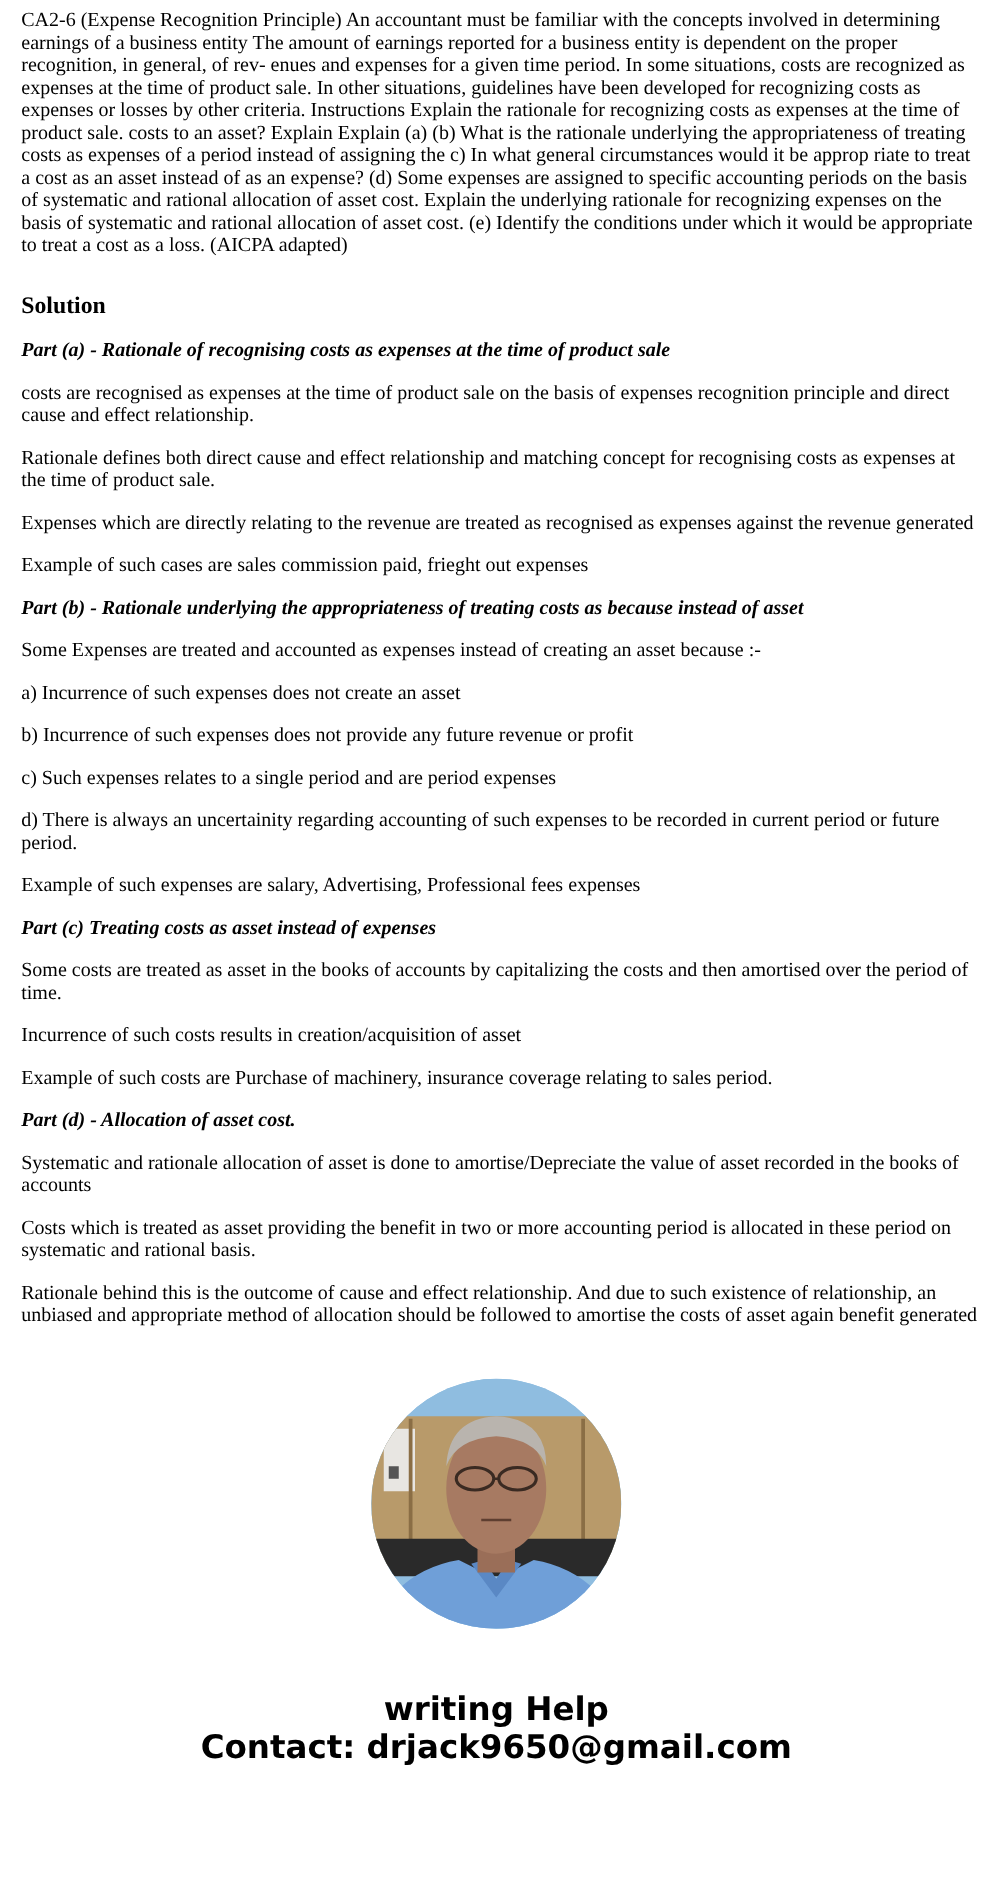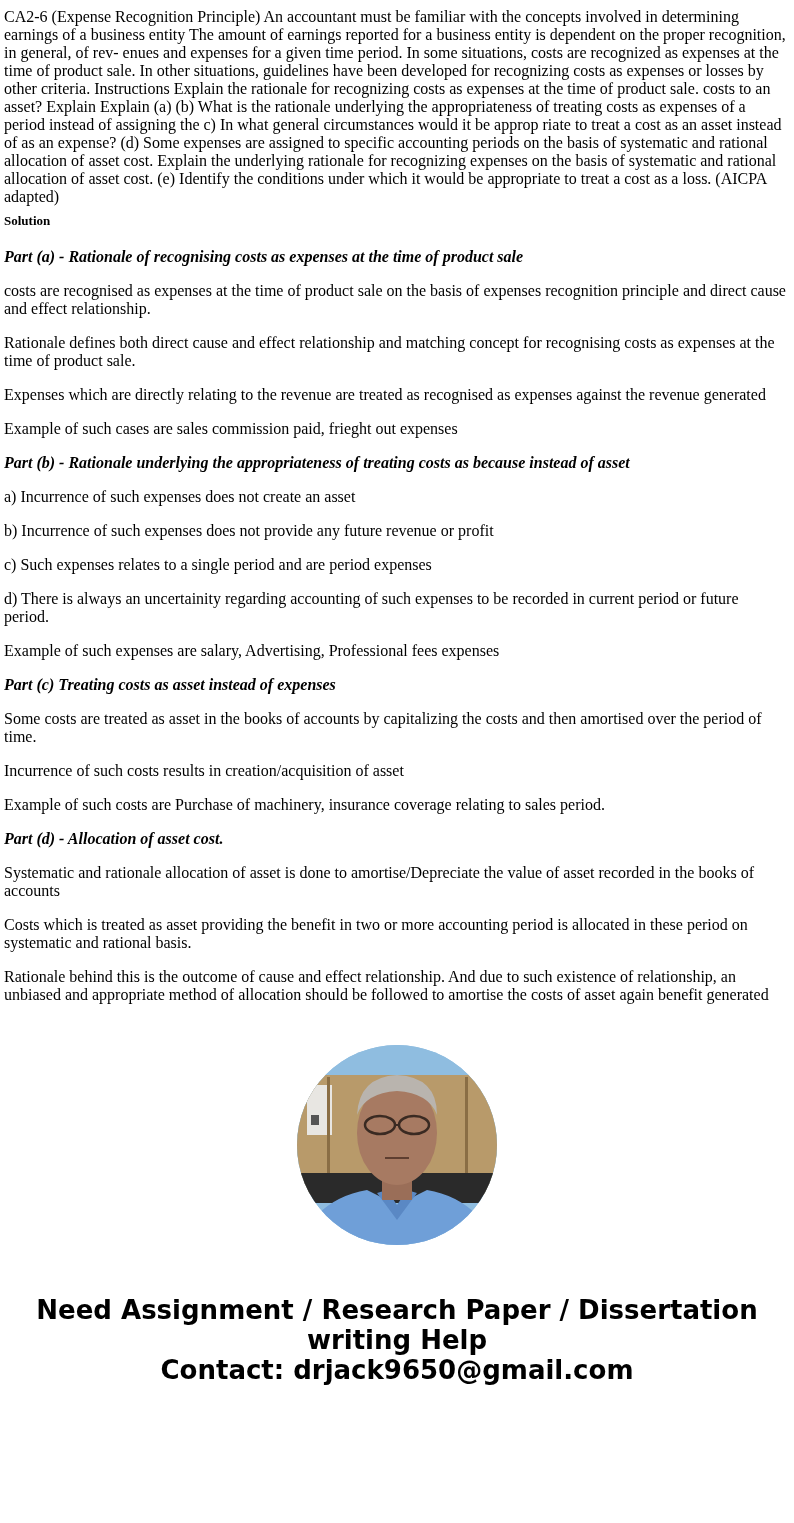--- a/index.html
+++ b/index.html
@@ -4,26 +4,26 @@
   <style>
     html, body { margin: 0; padding: 0; background: #ffffff; }
     body {
       width: 794px;
       min-height: 1523px;
       font-family: "Liberation Serif", serif;
       font-size: 16px;
       line-height: 18px;
       color: #000000;
     }
-    .content { padding: 8px 8px 0 4px; }
+    .content { padding: 8px 8px 0 17px; }
     .question { margin: 0 0 0 0; }
     h3.solution {
-      font-size: 13px;
+      font-size: 19px;
       font-weight: bold;
-      margin: 4px 0 16px 0;
+      margin: 28px 0 16px 0;
       line-height: 22px;
     }
     p { margin: 0 0 16px 0; }
     p.part-heading { font-weight: bold; font-style: italic; }
     .avatar-wrap {
       display: flex;
       justify-content: center;
       margin-top: 41px;
     }
     .avatar {
@@ -53,20 +53,21 @@
   <section>
     <p class="part-heading">Part (a) - Rationale of recognising costs as expenses at the time of product sale</p>
     <p>costs are recognised as expenses at the time of product sale on the basis of expenses recognition principle and direct cause and effect relationship.</p>
     <p>Rationale defines both direct cause and effect relationship and matching concept for recognising costs as expenses at the time of product sale.</p>
     <p>Expenses which are directly relating to the revenue are treated as recognised as expenses against the revenue generated</p>
     <p>Example of such cases are sales commission paid, frieght out expenses</p>
   </section>
 
   <section>
     <p class="part-heading">Part (b) - Rationale underlying the appropriateness of treating costs as because instead of asset</p>
+    <p>Some Expenses are treated and accounted as expenses instead of creating an asset because :-</p>
     <p>a) Incurrence of such expenses does not create an asset</p>
     <p>b) Incurrence of such expenses does not provide any future revenue or profit</p>
     <p>c) Such expenses relates to a single period and are period expenses</p>
     <p>d) There is always an uncertainity regarding accounting of such expenses to be recorded in current period or future period.</p>
     <p>Example of such expenses are salary, Advertising, Professional fees expenses</p>
   </section>
 
   <section>
     <p class="part-heading">Part (c) Treating costs as asset instead of expenses</p>
     <p>Some costs are treated as asset in the books of accounts by capitalizing the costs and then amortised over the period of time.</p>
@@ -107,16 +108,15 @@
       <ellipse cx="83" cy="80" rx="15" ry="9" fill="none" stroke="#3a2a22" stroke-width="2.5"></ellipse>
       <ellipse cx="117" cy="80" rx="15" ry="9" fill="none" stroke="#3a2a22" stroke-width="2.5"></ellipse>
       <line x1="98" y1="80" x2="102" y2="80" stroke="#3a2a22" stroke-width="2"></line>
 
       <line x1="88" y1="113" x2="112" y2="113" stroke="#5e3e30" stroke-width="2"></line>
     </svg>
   </div>
 </div>
 
 <div class="footer">
-  <div>Need Assignment / Research Paper / Dissertation</div>
   <div>writing Help</div>
   <div>Contact: drjack9650@gmail.com</div>
 </div>
 
 </body></html>

